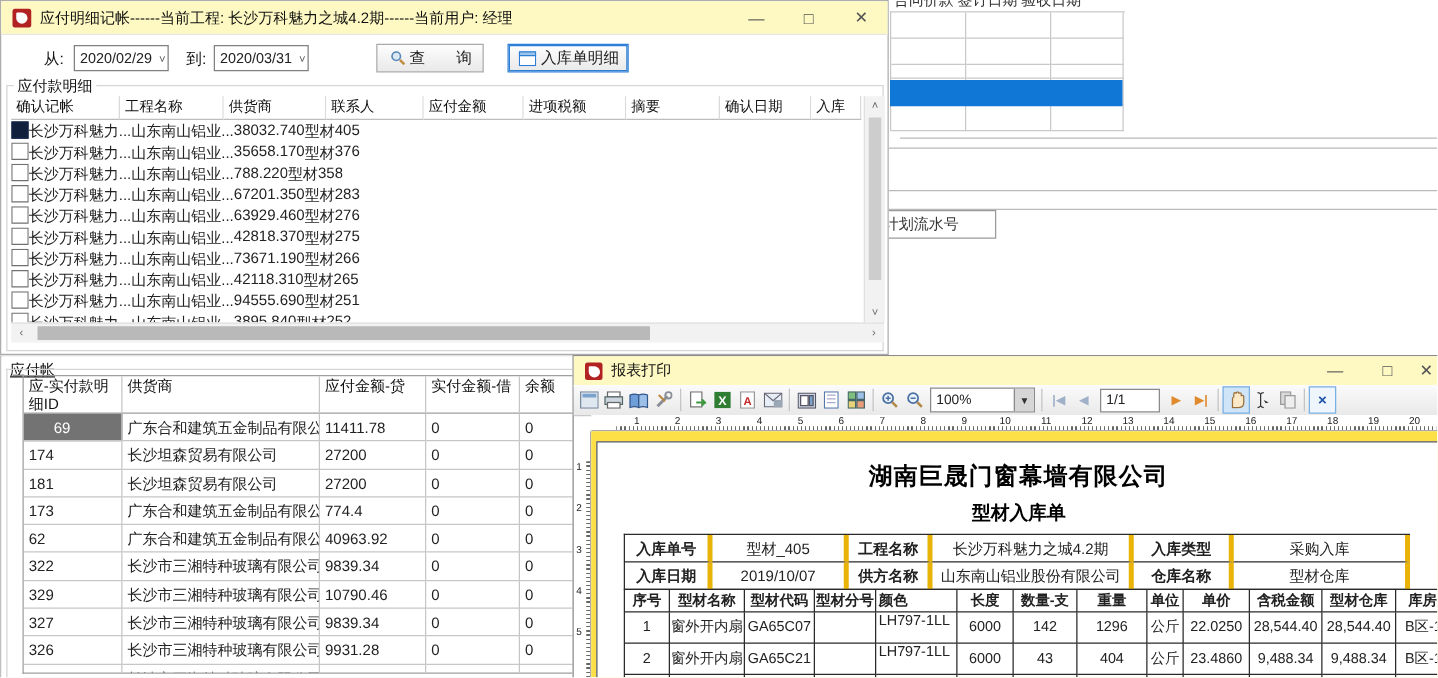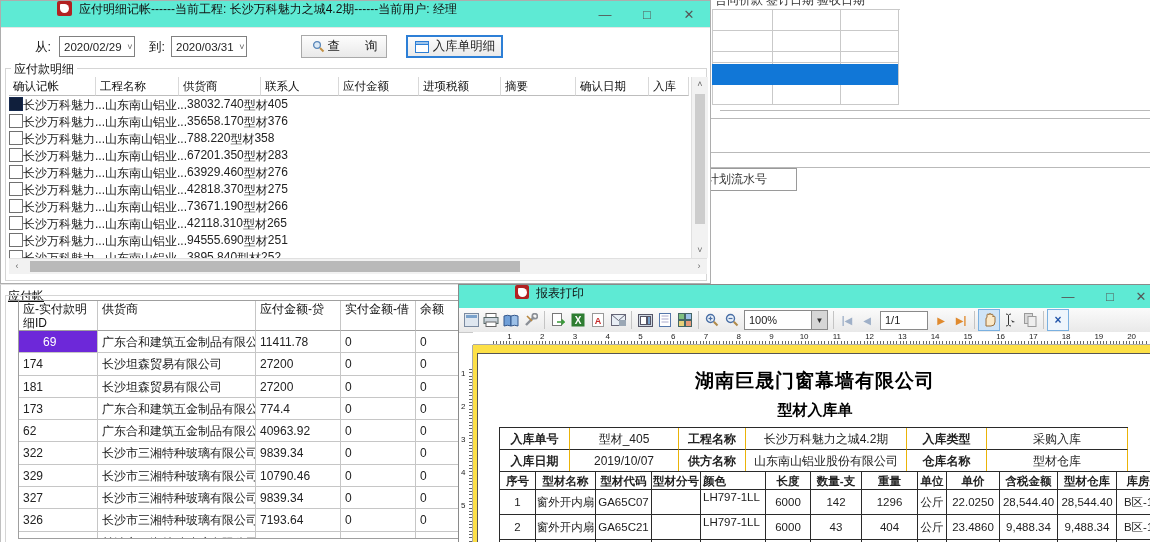--- a/index.html
+++ b/index.html
@@ -13,21 +13,21 @@
   
   .bg-line{position:absolute;height:1px;background:#b9b9b9;}
   .bg-grid .tcell{border-right:1px solid #c9c9c9;border-bottom:1px solid #c9c9c9;height:21px;}
   .bg-head .tcell{border:none;height:16px;padding-left:3px;color:#333;}
   .bg-grid{border-left:1px solid #c9c9c9;border-top:1px solid #c9c9c9;width:187px;}
   .bg-grid .c0{width:60px}.bg-grid .c1{width:68px}.bg-grid .c2{width:58px}
   .bg-sel{position:absolute;background:#1177d7;}
   .plan-box{position:absolute;border:1px solid #9a9a9a;background:#fff;padding:2px 4px;color:#333;}
   
   .win{position:absolute;background:#fff;border:1px solid #adadad;}
-  .titlebar{position:relative;height:26px;background:#5eead4;border-bottom:1px solid #e6e6e6;display:flex;padding-left:47px;}
+  .titlebar{position:relative;height:26px;background:#fef9c3;border-bottom:1px solid #e6e6e6;display:flex;align-items:center;}
   .app-ico{width:15px;height:15px;margin:0 7px 0 9px;background:#b22222;border-radius:2px;position:relative;flex:0 0 auto;}
   .app-ico::after{content:"";position:absolute;left:3px;top:3px;width:9px;height:9px;background:#fff;border-radius:1px 5px 5px 5px;}
   .title-text{font-size:12px;color:#111;}
   .cap-btns{position:absolute;right:0;top:0;height:26px;display:flex;}
   .cap{width:42px;height:26px;display:flex;align-items:center;justify-content:center;color:#555;font-size:13px;}
   
   .lbl{font-size:12.5px;color:#111;}
   .combo{height:21px;border:1px solid #808080;background:#fff;display:flex;align-items:center;box-sizing:border-box;}
   .combo .val{padding:0 4px;font-size:11.5px;flex:1;}
   .combo .drop{width:16px;color:#5a5a5a;font-size:9px;text-align:center;}
@@ -47,21 +47,21 @@
   .vsb{position:absolute;width:16px;background:#f2f2f2;border-left:1px solid #e0e0e0;}
   .hsb{position:absolute;height:15px;background:#f2f2f2;border-top:1px solid #e0e0e0;display:flex;align-items:center;}
   .sb-arrow{color:#6a6a6a;font-size:9px;width:16px;height:15px;line-height:15px;text-align:center;flex:0 0 auto;}
   .hsb .thumb{height:11px;background:#b9b9b9;}
   .vsb .thumb{width:10px;background:#cdcdcd;margin:2px auto;}
   
   .t2 .tcell{border-right:1px solid #c6c6c6;border-bottom:1px solid #c6c6c6;height:22.3px;line-height:22px;padding-left:4px;font-size:12px;}
   .t2h .tcell{border-right:1px solid #c6c6c6;border-bottom:1px solid #9f9f9f;height:30px;padding:1px 0 0 4px;font-size:12px;line-height:14px;white-space:normal;color:#111;}
   .t2 .c0,.t2h .c0{width:79px}.t2 .c1,.t2h .c1{width:158px}.t2 .c2,.t2h .c2{width:85px}
   .t2 .c3,.t2h .c3{width:75px}.t2 .c4,.t2h .c4{width:60px}
-  .t2 .trow.sel .c0{background:#6d28d9;color:#fff;padding-left:24px;}
+  .t2 .trow.sel .c0{background:#737373;color:#fff;padding-left:24px;}
   .t2wrap{border:1px solid #9f9f9f;border-right:none;overflow:hidden;}
   
   .toolbar{position:absolute;left:0;right:0;height:24px;background:linear-gradient(#fbfbfb,#e9e9e9);border-bottom:1px solid #c9c9c9;display:flex;align-items:center;padding-left:2px;}
   .ticon{width:20px;height:20px;display:flex;align-items:center;justify-content:center;flex:0 0 auto;}
   .tsep{width:1px;height:18px;background:#c4c4c4;margin:0 3px;flex:0 0 auto;}
   .zoombox{width:82px;height:18px;border:1px solid #8a8a8a;background:#fff;display:flex;align-items:center;margin:0 2px;flex:0 0 auto;}
   .zoombox .val{flex:1;padding-left:4px;font-size:11px;}
   .zoombox .drop{width:15px;height:100%;background:#d6d6d6;border-left:1px solid #8a8a8a;font-size:8px;display:flex;align-items:center;justify-content:center;color:#333;}
   .pagebox{width:42px;height:17px;border:1px solid #8a8a8a;background:#fff;font-size:11px;display:flex;align-items:center;padding-left:4px;margin:0 3px;flex:0 0 auto;}
   .navg{font-size:10px;color:#e08a2e;font-weight:bold;}
@@ -73,21 +73,21 @@
   .hruler span{display:inline-block;width:32.75px;text-align:center;font-size:8px;color:#222;vertical-align:top;}
   .vruler{position:absolute;background:#fff;border-right:1px solid #aaa;
     background-image:repeating-linear-gradient(180deg,#666 0 1px,transparent 1px 3.3px);
     background-repeat:no-repeat;background-position:right 24px;background-size:3px calc(100% - 24px);}
   .vruler span{display:block;height:32.9px;font-size:8px;color:#222;text-align:left;padding-left:1px;box-sizing:border-box;}
   .preview{position:absolute;background:#fde047;overflow:hidden;}
   .page{position:absolute;background:#fff;border:1px solid #555;}
   .rpt-company{text-align:center;font-size:19px;font-weight:bold;color:#000;letter-spacing:1px;}
   .rpt-doctitle{text-align:center;font-size:15px;font-weight:bold;color:#000;margin-top:7px;}
   .info{position:absolute;border-top:1px solid #2a2a2a;border-left:1px solid #2a2a2a;}
-  .info .tcell{border-right:1px solid #eab308;border-bottom:1px solid #2a2a2a;height:22px;line-height:22px;text-align:center;font-size:12px;}
+  .info .tcell{border-right:4px solid #eab308;border-bottom:1px solid #2a2a2a;height:22px;line-height:22px;text-align:center;font-size:12px;}
   .info .c0{width:70px;font-weight:bold}.info .c1{width:109px}.info .c2{width:67px;font-weight:bold}
   .info .c3{width:161px}.info .c4{width:80px;font-weight:bold}.info .c5{width:141px}
   .det{position:absolute;border-left:1px solid #2a2a2a;}
   .det .thead .tcell{font-weight:bold;height:18px;line-height:18px;}
   .det .tcell{border-right:1px solid #2a2a2a;border-bottom:1px solid #2a2a2a;text-align:center;font-size:11.5px;height:25px;line-height:25px;}
   .det .c0{width:36px}.det .c1{width:60px}.det .c2{width:56px}.det .c3{width:49px}
   .det .c4{width:65px;line-height:14px;text-align:left;padding-left:2px}.det .c5{width:45px}
   .det .c6{width:51px}.det .c7{width:56px}.det .c8{width:29px}.det .c9{width:53px}
   .det .c10{width:58px}.det .c11{width:59px}.det .c12{width:66px}
   svg{display:block;}
@@ -383,21 +383,21 @@
           <div class="trow">
             <div class="tcell c0">327</div>
             <div class="tcell c1">长沙市三湘特种玻璃有限公司</div>
             <div class="tcell c2">9839.34</div>
             <div class="tcell c3">0</div>
             <div class="tcell c4">0</div>
           </div>
           <div class="trow">
             <div class="tcell c0">326</div>
             <div class="tcell c1">长沙市三湘特种玻璃有限公司</div>
-            <div class="tcell c2">7193.64</div>
+            <div class="tcell c2">9931.28</div>
             <div class="tcell c3">0</div>
             <div class="tcell c4">0</div>
           </div>
           <div class="trow">
             <div class="tcell c0"></div>
             <div class="tcell c1">长沙市三湘特种玻璃有限公司</div>
             <div class="tcell c2"></div>
             <div class="tcell c3"></div>
             <div class="tcell c4"></div>
           </div>

